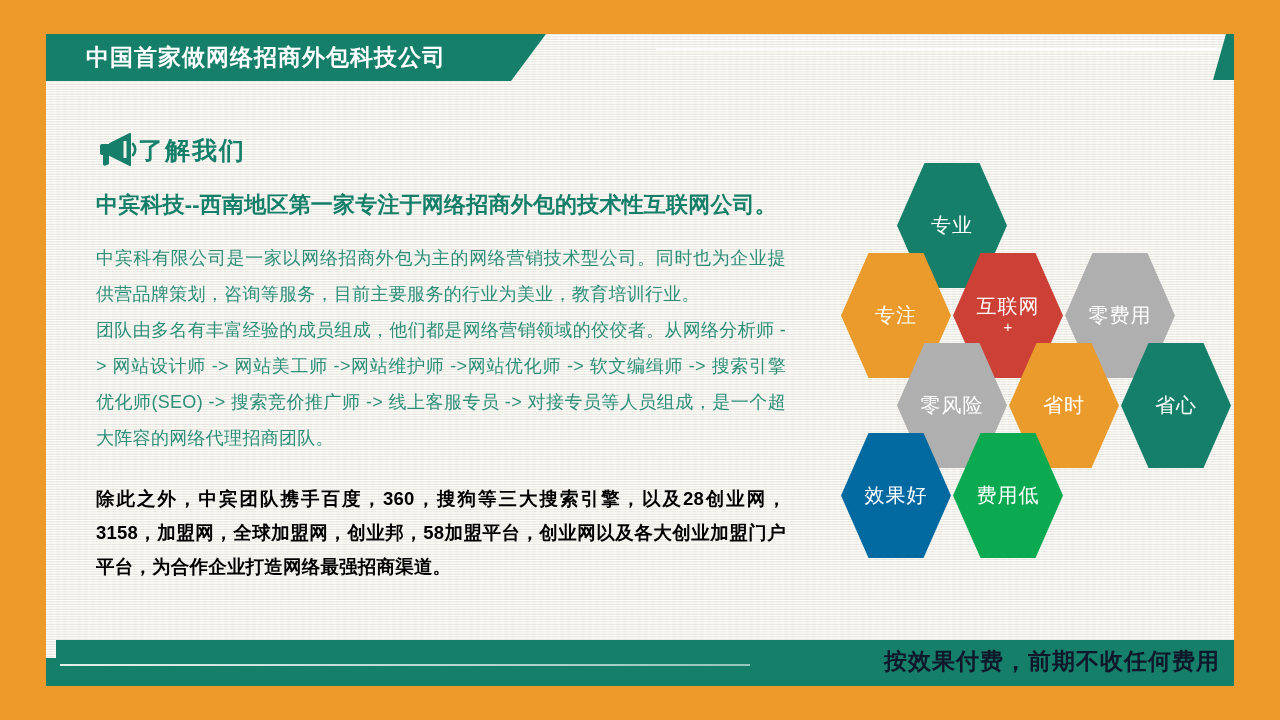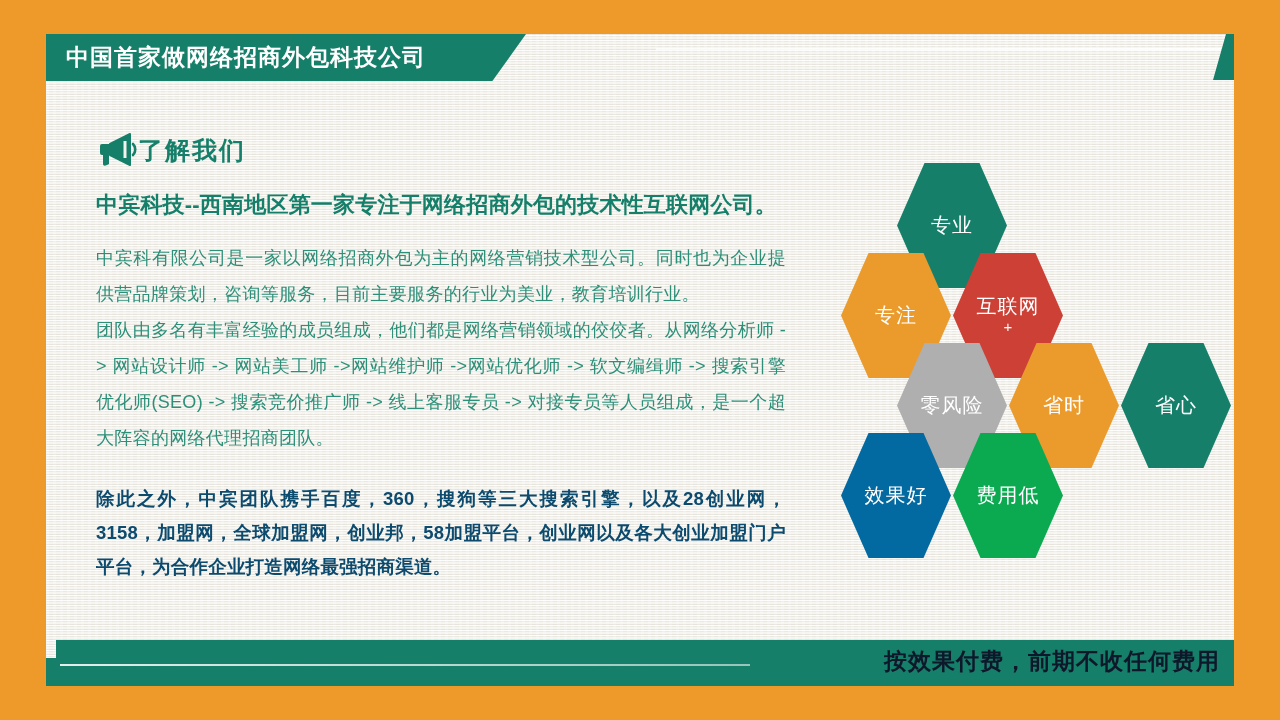--- a/index.html
+++ b/index.html
@@ -74,20 +74,21 @@
   .header-title-box {
     position: absolute;
     left: 46px;
     top: 34px;
     width: 480px;
     height: 47px;
     background: #157F69;
     clip-path: polygon(0 0, 100% 0, 93% 100%, 0 100%);
     display: flex;
     align-items: center;
+    padding-left: 20px;
   }
   .header-title-text {
     color: #FFFFFF;
     font-size: 23px;
     font-weight: bold;
     letter-spacing: 1px;
     margin-left: 20px;
     white-space: nowrap;
   }
 
@@ -130,21 +131,21 @@
   .para {
     color: #2E8F79;
     font-size: 18px;
     line-height: 36px;
     letter-spacing: 0.3px;
     margin-top: 22px;
     text-align: justify;
   }
   .para.tight { margin-top: 0px; }
   .closing {
-    color: #0c4a6e;
+    color: #000000;
     font-size: 18.5px;
     font-weight: bold;
     line-height: 34px;
     letter-spacing: 0.2px;
     margin-top: 26px;
     text-align: justify;
   }
 
   
   .hex-area {
@@ -256,20 +257,23 @@
       <div class="hex" style="left: 61px; top: 8px; background: rgb(21, 127, 105);">
         <div class="hex-label">专业</div>
       </div>
       <div class="hex" style="left: 5px; top: 98px; background: rgb(235, 155, 44);">
         <div class="hex-label">专注</div>
       </div>
       <div class="hex" style="left: 117px; top: 98px; background: rgb(204, 64, 54);">
         <div class="hex-label">互联网</div>
         <div class="hex-sub">+</div>
       </div>
+      <div class="hex" style="left: 229px; top: 98px; background: rgb(175, 175, 175);">
+        <div class="hex-label">零费用</div>
+      </div>
       <div class="hex" style="left: 61px; top: 188px; background: rgb(175, 175, 175);">
         <div class="hex-label">零风险</div>
       </div>
       <div class="hex" style="left: 173px; top: 188px; background: rgb(235, 155, 44);">
         <div class="hex-label">省时</div>
       </div>
       <div class="hex" style="left: 285px; top: 188px; background: rgb(21, 127, 105);">
         <div class="hex-label">省心</div>
       </div>
       <div class="hex" style="left: 5px; top: 278px; background: #0369a1;">

